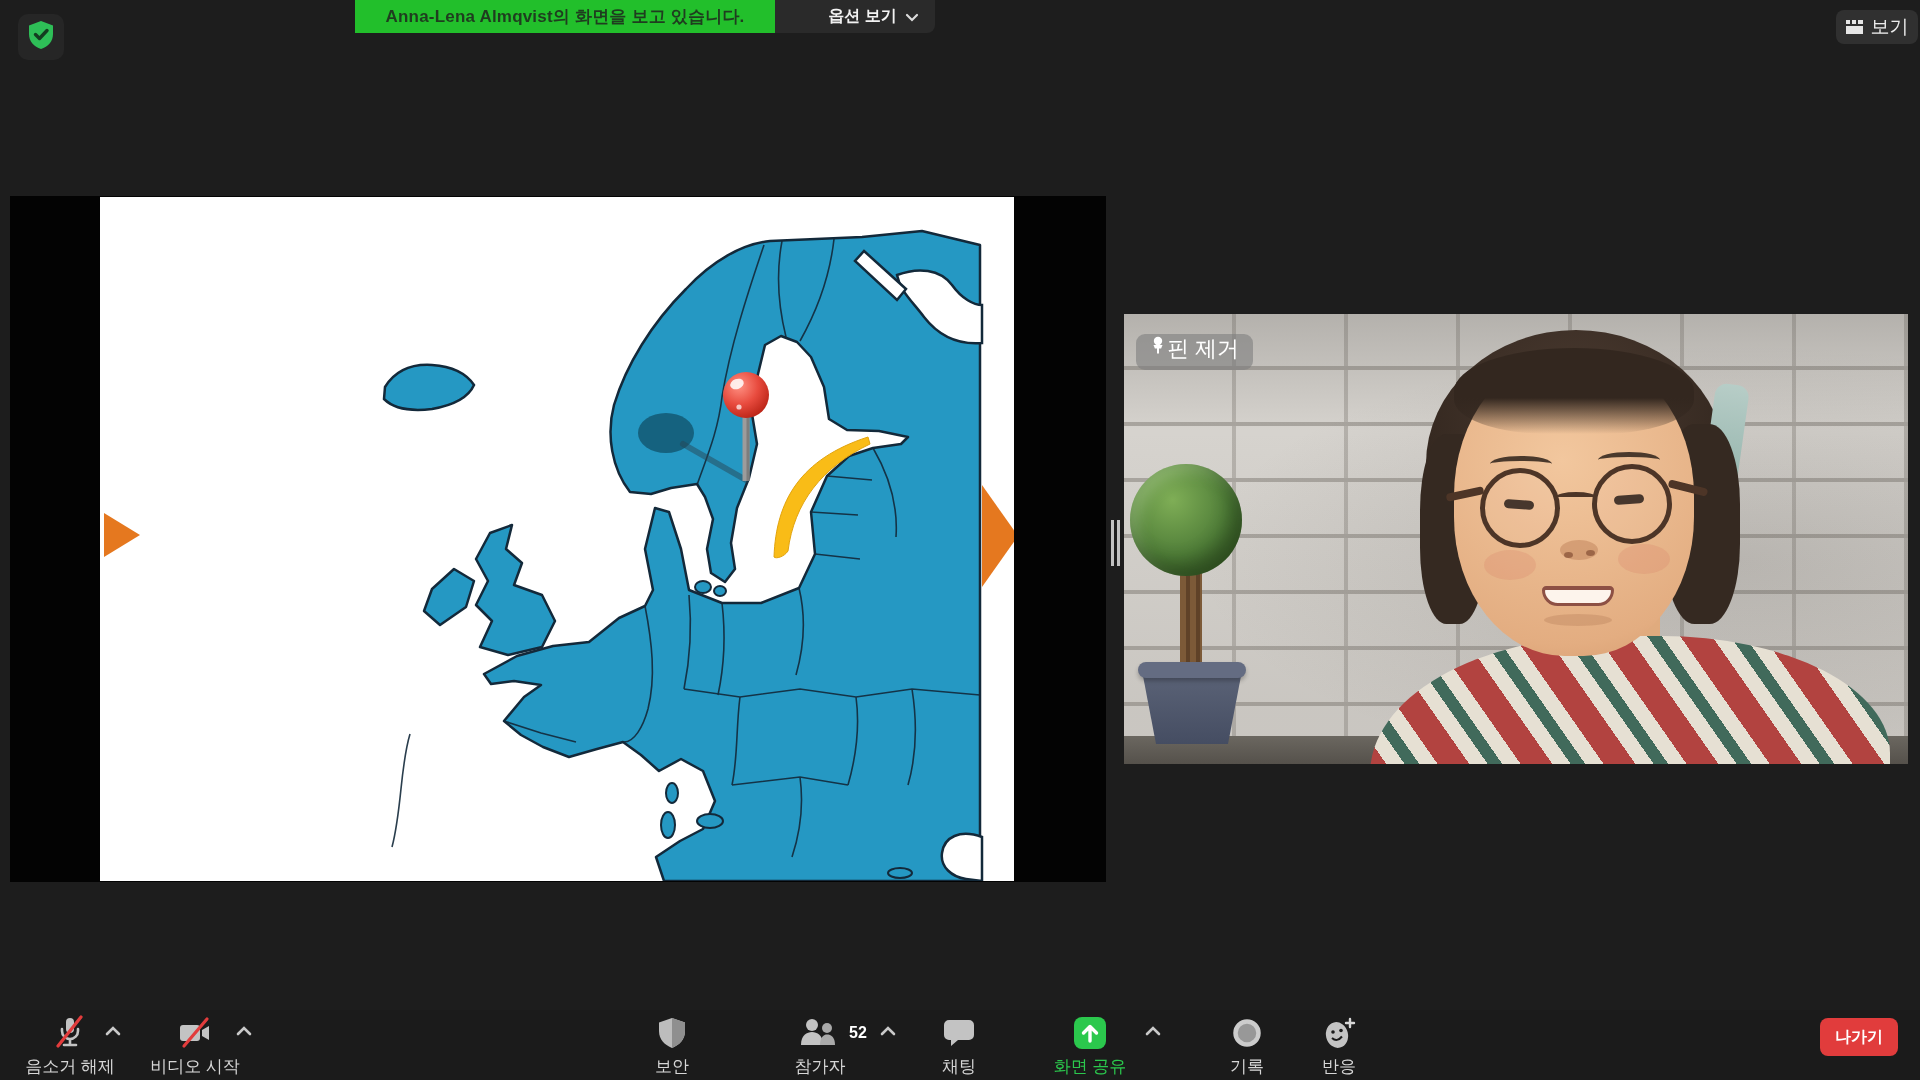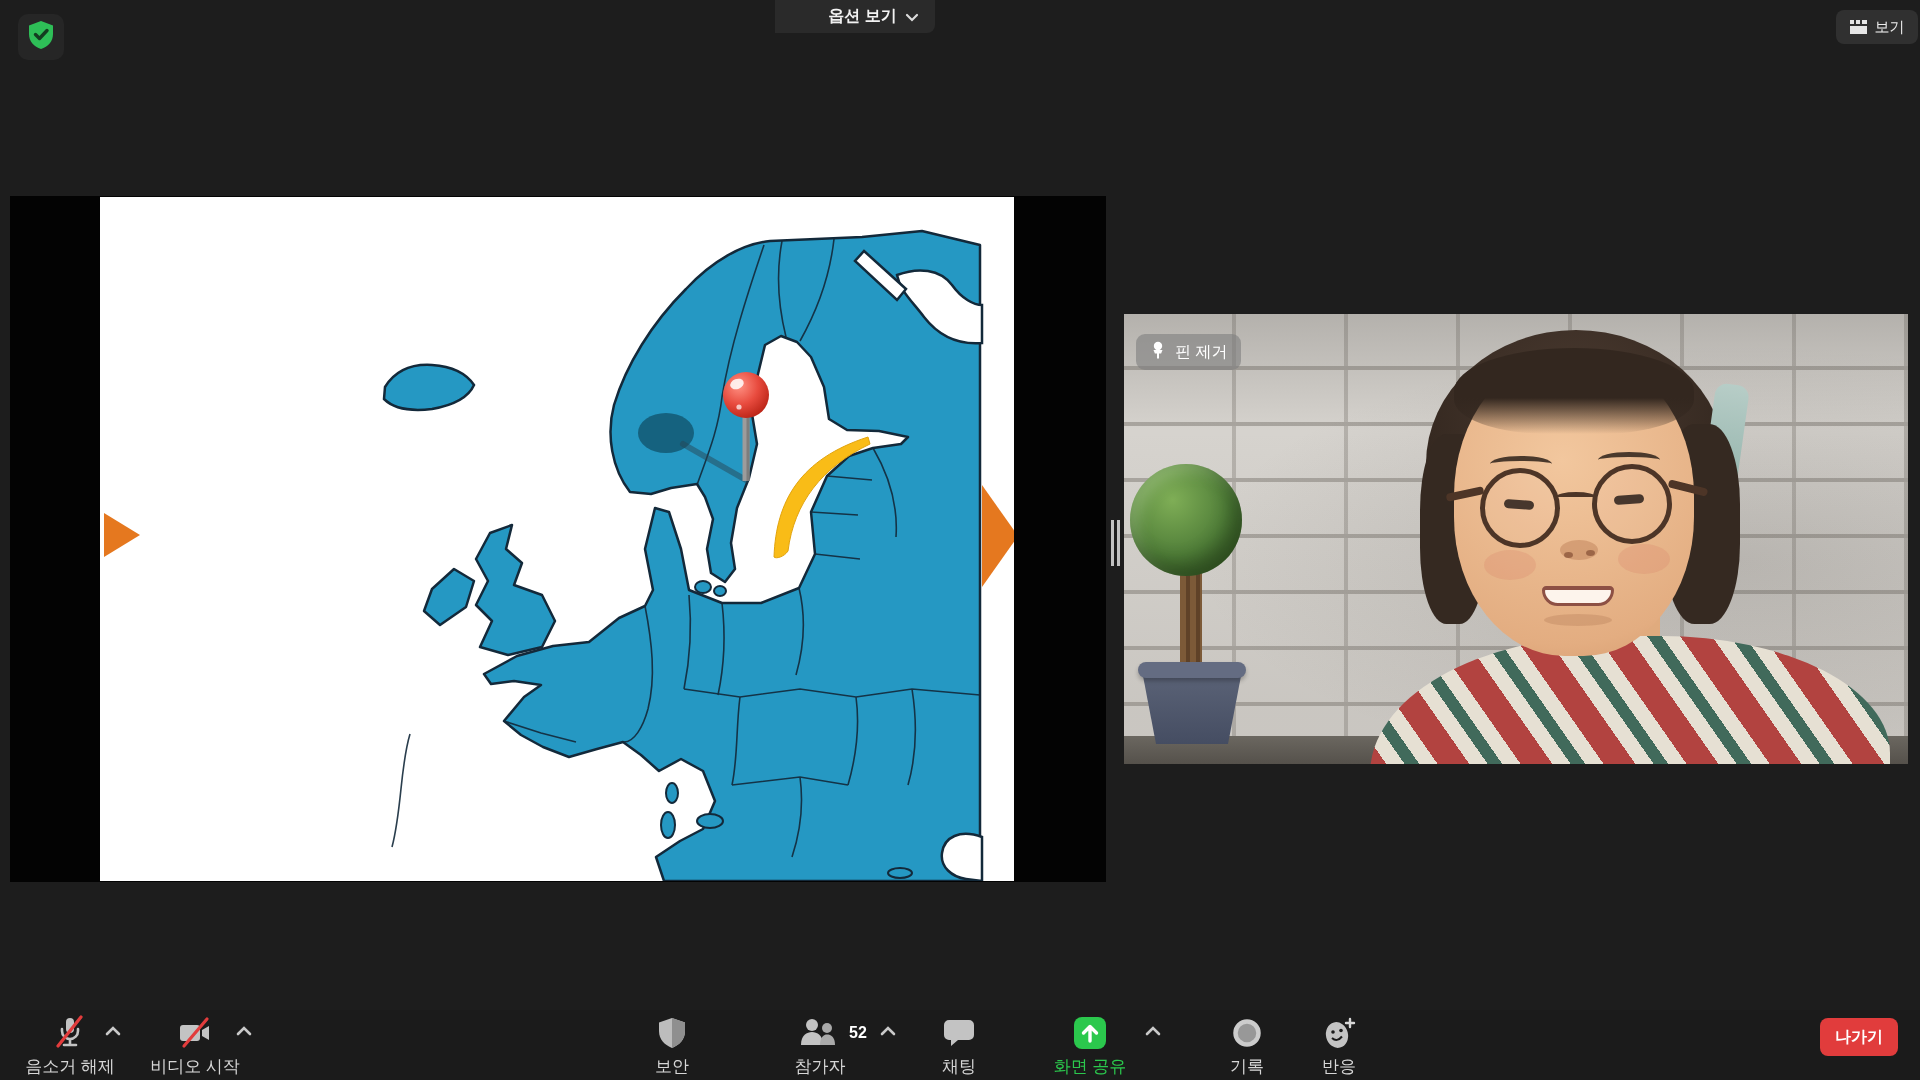--- a/index.html
+++ b/index.html
@@ -12,21 +12,21 @@
   .sec-shield-btn { left:18px; top:14px; width:46px; height:46px; border-radius:10px;
     background:#262626; display:flex; align-items:center; justify-content:center; }
   .share-banner { left:355px; top:0; width:420px; height:33px; background:#22bf2b;
     display:flex; align-items:center; justify-content:center;
     color:#1f3d1f; font-size:17px; font-weight:bold; letter-spacing:.2px; }
   .options-btn { left:775px; top:0; width:160px; height:33px; background:#2a2a2a;
     border-radius:0 0 8px 0; display:flex; align-items:center; justify-content:center; gap:8px;
     color:#f2f2f2; font-size:16px; font-weight:bold; cursor:pointer;padding-left:37px; }
   .view-btn { left:1836px; top:10px; width:82px; height:34px; background:#303030;
     border-radius:8px; display:flex; align-items:center; justify-content:center; gap:8px;
-    color:#ececec; font-size:15px; cursor:pointer; }
+    color:#ececec; font-size:19px; cursor:pointer; }
   .grid-ico { width:17px; height:14px; position:relative; }
   .grid-ico i { position:absolute; background:#e6e6e6; }
 
   
   .share-panel { left:10px; top:196px; width:1096px; height:686px; background:#030303; }
   .slide { left:100px; top:197px; width:914px; height:684px; background:#ffffff; overflow:hidden; }
   .slide svg { display:block; }
 
   .divider-handle { left:1111px; top:520px; width:10px; height:46px; }
   .divider-handle i { position:absolute; top:0; width:3px; height:46px; background:#c2c2c2; }
@@ -85,22 +85,22 @@
   .chin-shade { left:420px; top:300px; width:68px; height:12px; border-radius:50%;
     background:rgba(170,110,75,.28); }
   .neck { left:408px; top:300px; width:128px; height:64px; background:#e0ab7e;
     border-radius:0 0 42% 42%; }
   .torso { left:246px; top:322px; width:520px; height:150px;
     border-radius:46% 44% 0 0 / 92% 78% 0 0;
     background:repeating-linear-gradient(55deg, #b24340 0 26px, #e6e0d3 26px 41px,
       #416a5b 41px 53px, #e6e0d3 53px 68px); }
 
   .pin-remove-btn { left:12px; top:20px; height:36px; padding:0 14px; border-radius:9px;
-    background:rgba(128,128,128,.62); display:flex; align-items:center; gap:9px;
-    color:#ffffff; font-size:16px; cursor:pointer; }
+    background:rgba(128,128,128,.62); display:flex; gap:1px;
+    color:#ffffff; font-size:22px; cursor:pointer; }
   .name-label { left:0; bottom:0; height:33px; padding:0 12px; background:rgba(16,16,16,.72);
     display:flex; align-items:center; gap:9px; color:#f2f2f2; font-size:17px; }
 
   
   .toolbar { left:0; top:1010px; width:1920px; height:70px; background:#1b1b1b; }
   .tb-item { position:absolute; top:4px; width:110px; display:flex; flex-direction:column;
     align-items:center; cursor:pointer; }
   .tb-icon { height:38px; display:flex; align-items:center; justify-content:center; }
   .tb-label { margin-top:3px; font-size:17px; color:#d6d6d6; white-space:nowrap; }
   .tb-label.green { color:#2bc84d; }
@@ -117,20 +117,23 @@
 
   <div class="abs sec-shield-btn">
     <span>
       <svg width="28" height="30" viewBox="0 0 28 30">
         <path d="M14,1 L26,5.5 V14 C26,22 21,26.5 14,29 C7,26.5 2,22 2,14 V5.5 Z" fill="#2ebe57"></path>
         <path d="M8.5,14.5 L12.5,18.5 L20,10.5" fill="none" stroke="#133c20" stroke-width="3.4" stroke-linecap="round" stroke-linejoin="round"></path>
       </svg>
     </span>
   </div>
 
+  <div class="abs share-banner">
+    <span>Anna-Lena  Almqvist의 화면을 보고 있습니다.</span>
+  </div>
 
   <div class="abs options-btn">
     <span>옵션 보기</span>
     <span>
       <svg width="14" height="9" viewBox="0 0 14 9">
           <path d="M2,2 L7,7 L12,2" fill="none" stroke="#dcdcdc" stroke-width="2.2" stroke-linecap="round"></path>
         </svg>
     </span>
   </div>
 

